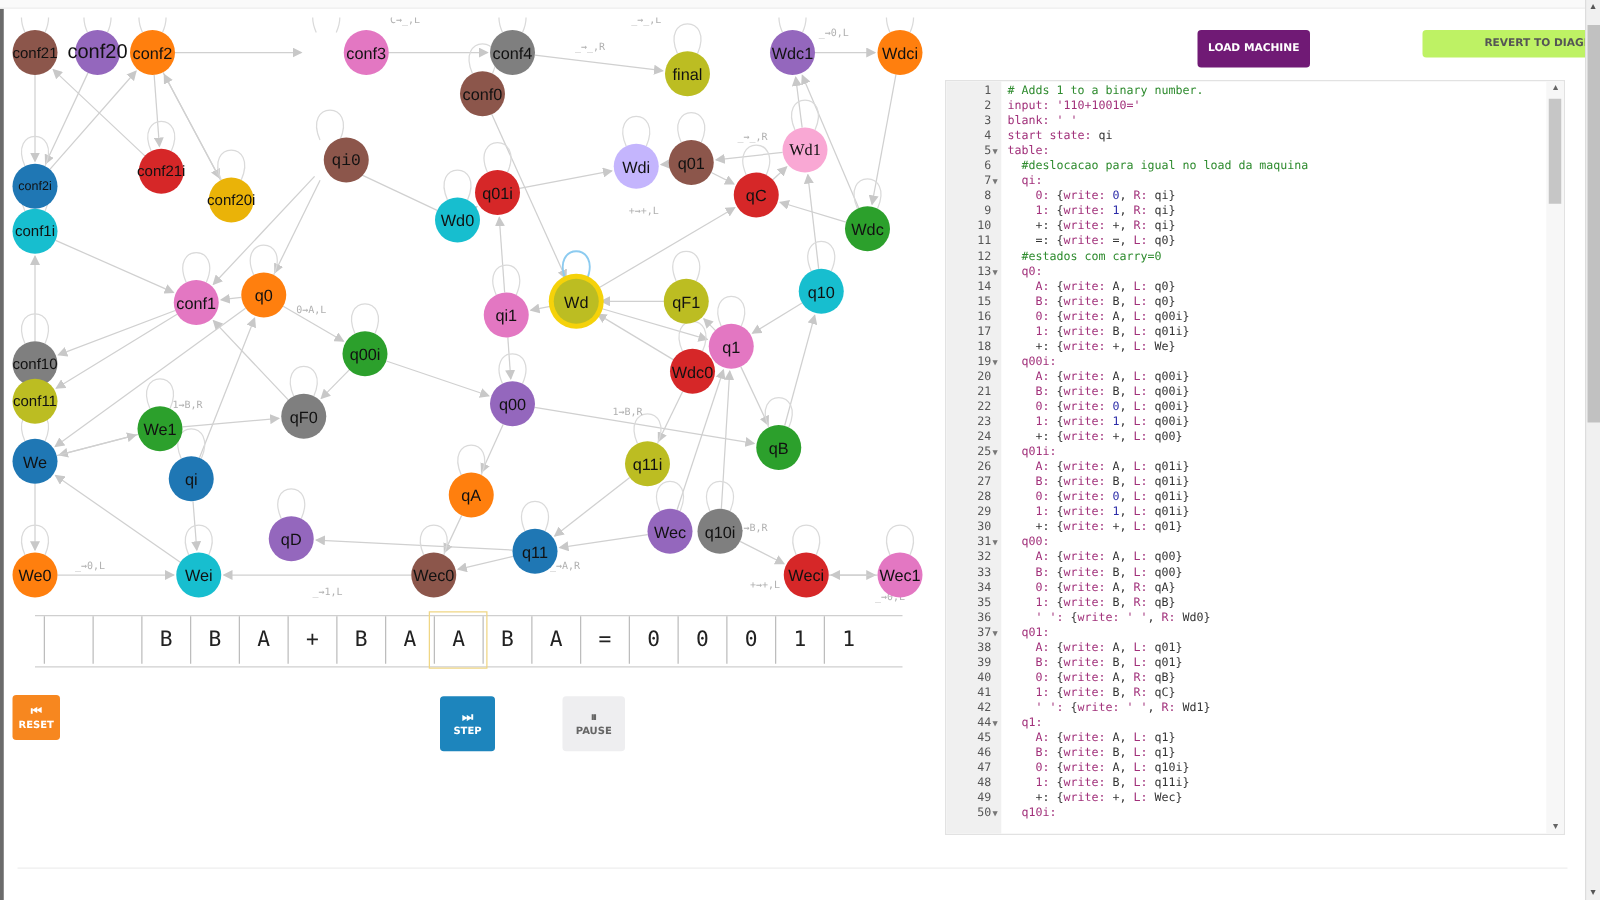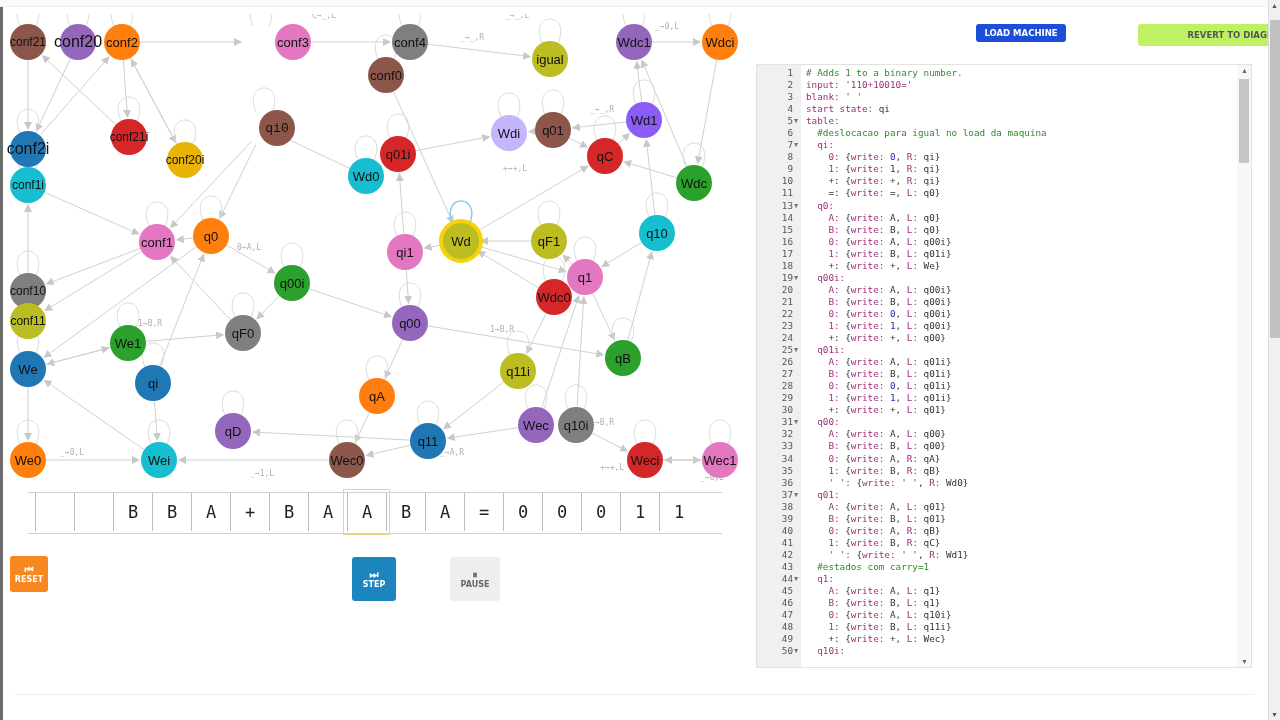--- a/index.html
+++ b/index.html
@@ -12,21 +12,21 @@
   .node.active { box-shadow:0 0 0 4px #f5d20a; }
   .tape { position:absolute; left:28px; top:492px; width:694px; height:40px; border-top:1px solid #cfcfcf; border-bottom:1px solid #cfcfcf; display:flex; }
   .cell { width:39px; height:38px; border-left:1px solid #bdbdbd; display:flex; align-items:center; justify-content:center; font-family:"DejaVu Sans Mono", monospace; font-size:17px; color:#222; box-sizing:border-box; }
   .cell.first { margin-left:7px; }
   .cell.head { outline:1px solid #f0d684; outline-offset:3px; }
   .btn { position:absolute; display:flex; flex-direction:column; align-items:center; justify-content:center; font-family:"DejaVu Sans", sans-serif; font-weight:bold; font-size:8px; border-radius:3px; cursor:pointer; }
   .btn .ic { font-size:10px; line-height:11px; }
   .reset { left:10px; top:556px; width:38px; height:36px; background:#f7871f; color:#fff; }
   .step { left:352px; top:557px; width:44px; height:44px; background:#1d85bd; color:#fff; }
   .pause { left:450px; top:557px; width:50px; height:44px; background:#eeeef0; color:#666; }
-  .load { position:absolute; left:958px; top:24px; width:90px; height:18px; background:#1d4ed8; color:#fff; font-family:"DejaVu Sans", sans-serif; font-weight:bold; font-size:8.5px; display:flex; align-items:center; justify-content:center; border-radius:3px; cursor:pointer;margin-left:18px; }
+  .load { position:absolute; left:958px; top:24px; width:90px; height:30px; background:#701a75; color:#fff; font-family:"DejaVu Sans", sans-serif; font-weight:bold; font-size:8.5px; display:flex; align-items:center; justify-content:center; border-radius:3px; cursor:pointer; }
   .revert { position:absolute; left:1138px; top:24px; width:112px; height:22px; background:#bef264; color:#555; font-family:"DejaVu Sans", sans-serif; font-weight:bold; font-size:8.5px; display:flex; align-items:center; justify-content:center; border-radius:3px; cursor:pointer;padding-left:44px; }
   .editor { position:absolute; left:756px; top:64px; width:494px; height:602px; border:1px solid #e2e2e2; background:#fff; overflow:hidden; }
   .gutter { position:absolute; left:0; top:0; width:44px; height:100%; background:#f0f0f0; }
   .lines { position:absolute; left:0; top:2px; width:480px; }
   .line { height:12.05px; line-height:12.05px; font-family:"DejaVu Sans Mono", monospace; font-size:9.3px; white-space:pre; display:flex; }
   .ln { width:36px; text-align:right; color:#555; padding-right:0; flex:none; }
   .fold { width:10px; color:#777; font-size:7px; flex:none; text-align:left; padding-left:1px; }
   .code { padding-left:2px; color:#333; }
   .c-comment { color:#2e8b2e; }
   .c-key { color:#a1307a; }
@@ -189,33 +189,33 @@
       <text x="487" y="318" fill="#b0b0b0" font-size="8" font-family="DejaVu Sans Mono, monospace">1→B,R</text>
       <text x="500" y="157" fill="#b0b0b0" font-size="8" font-family="DejaVu Sans Mono, monospace">+→+,L</text>
       <text x="587" y="98" fill="#b0b0b0" font-size="8" font-family="DejaVu Sans Mono, monospace">_→_,R</text>
     </svg>
 <div class="node" style="left: 7px; top: 10px; background: rgb(140, 86, 75); font-size: 12px;">conf21</div>
     <div class="node" style="left: 57px; top: 10px; background: rgb(148, 103, 189); font-size: 16px;">conf20</div>
     <div class="node" style="left: 101px; top: 10px; background: rgb(255, 127, 14);">conf2</div>
     <div class="node" style="left: 240px; top: 10px; background: rgb(227, 119, 194); margin-left: 32px;">conf3</div>
     <div class="node" style="left: 389px; top: 10px; background: rgb(127, 127, 127);">conf4</div>
     <div class="node" style="left: 365px; top: 43px; background: rgb(140, 86, 75);">conf0</div>
-    <div class="node" style="left: 529px; top: 27px; background: rgb(188, 189, 34);">igual</div>
+    <div class="node" style="left: 529px; top: 27px; background: rgb(188, 189, 34);">final</div>
     <div class="node" style="left: 613px; top: 10px; background: rgb(148, 103, 189);">Wdc1</div>
     <div class="node" style="left: 699px; top: 10px; background: rgb(255, 127, 14);">Wdci</div>
     <div class="node" style="left: 256px; top: 96px; background: rgb(140, 86, 75); font-family: Liberation Mono, monospace;">qi0</div>
     <div class="node" style="left: 108px; top: 105px; background: rgb(214, 39, 40); font-size: 12px;">conf21i</div>
     <div class="node" style="left: 164px; top: 128px; background: #eab308; font-size: 12px;">conf20i</div>
-    <div class="node" style="left: 7px; top: 117px; background: rgb(31, 119, 180); font-size: 16px;">conf2i</div>
+    <div class="node" style="left: 7px; top: 117px; background: rgb(31, 119, 180); font-size: 10px;">conf2i</div>
     <div class="node" style="left: 7px; top: 153px; background: rgb(23, 190, 207); font-size: 12px;">conf1i</div>
     <div class="node" style="left: 377px; top: 122px; background: rgb(214, 39, 40);">q01i</div>
     <div class="node" style="left: 345px; top: 144px; background: rgb(23, 190, 207);">Wd0</div>
     <div class="node" style="left: 488px; top: 101px; background: #c4b5fd;">Wdi</div>
     <div class="node" style="left: 532px; top: 98px; background: rgb(140, 86, 75);">q01</div>
-    <div class="node" style="left: 623px; top: 88px; background: #8b5cf6;">Wd1</div>
+    <div class="node" style="left: 623px; top: 88px; background: #f9a8d4; font-family: Liberation Serif, serif;">Wd1</div>
     <div class="node" style="left: 584px; top: 124px; background: rgb(214, 39, 40);">qC</div>
     <div class="node" style="left: 673px; top: 151px; background: rgb(44, 160, 44);">Wdc</div>
     <div class="node" style="left: 136px; top: 210px; background: rgb(227, 119, 194);">conf1</div>
     <div class="node" style="left: 190px; top: 204px; background: rgb(255, 127, 14);">q0</div>
     <div class="node" style="left: 384px; top: 220px; background: rgb(227, 119, 194);">qi1</div>
     <div class="node active" style="left: 440px; top: 209px; background: rgb(188, 189, 34);">Wd</div>
     <div class="node" style="left: 528px; top: 209px; background: rgb(188, 189, 34);">qF1</div>
     <div class="node" style="left: 636px; top: 201px; background: rgb(23, 190, 207);">q10</div>
     <div class="node" style="left: 564px; top: 245px; background: rgb(227, 119, 194);">q1</div>
     <div class="node" style="left: 533px; top: 265px; background: rgb(214, 39, 40);">Wdc0</div>
@@ -284,20 +284,21 @@
       <div class="line"><span class="ln">2</span><span class="fold"></span><span class="code"><span class="c-key">input: </span><span class="c-str">'110+10010='</span></span></div>
       <div class="line"><span class="ln">3</span><span class="fold"></span><span class="code"><span class="c-key">blank: </span><span class="c-str">' '</span></span></div>
       <div class="line"><span class="ln">4</span><span class="fold"></span><span class="code"><span class="c-key">start state: </span><span class="c-plain">qi</span></span></div>
       <div class="line"><span class="ln">5</span><span class="fold">▼</span><span class="code"><span class="c-key">table:</span></span></div>
       <div class="line"><span class="ln">6</span><span class="fold"></span><span class="code"><span class="c-comment">  #deslocacao para igual no load da maquina</span></span></div>
       <div class="line"><span class="ln">7</span><span class="fold">▼</span><span class="code"><span class="c-key">  qi:</span></span></div>
       <div class="line"><span class="ln">8</span><span class="fold"></span><span class="code"><span class="c-key">    0: </span><span class="c-plain">{</span><span class="c-key">write: </span><span class="c-num">0</span><span class="c-plain">, </span><span class="c-key">R: </span><span class="c-plain">qi}</span></span></div>
       <div class="line"><span class="ln">9</span><span class="fold"></span><span class="code"><span class="c-key">    1: </span><span class="c-plain">{</span><span class="c-key">write: </span><span class="c-num">1</span><span class="c-plain">, </span><span class="c-key">R: </span><span class="c-plain">qi}</span></span></div>
       <div class="line"><span class="ln">10</span><span class="fold"></span><span class="code"><span class="c-plain">    +: </span><span class="c-plain">{</span><span class="c-key">write: </span><span class="c-plain">+, </span><span class="c-key">R: </span><span class="c-plain">qi}</span></span></div>
       <div class="line"><span class="ln">11</span><span class="fold"></span><span class="code"><span class="c-plain">    =: </span><span class="c-plain">{</span><span class="c-key">write: </span><span class="c-plain">=, </span><span class="c-key">L: </span><span class="c-plain">q0}</span></span></div>
+      <div class="line"><span class="ln">12</span><span class="fold"></span><span class="code"><span class="c-comment">  #estados com carry=0</span></span></div>
       <div class="line"><span class="ln">13</span><span class="fold">▼</span><span class="code"><span class="c-key">  q0:</span></span></div>
       <div class="line"><span class="ln">14</span><span class="fold"></span><span class="code"><span class="c-key">    A: </span><span class="c-plain">{</span><span class="c-key">write: </span><span class="c-plain">A, </span><span class="c-key">L: </span><span class="c-plain">q0}</span></span></div>
       <div class="line"><span class="ln">15</span><span class="fold"></span><span class="code"><span class="c-key">    B: </span><span class="c-plain">{</span><span class="c-key">write: </span><span class="c-plain">B, </span><span class="c-key">L: </span><span class="c-plain">q0}</span></span></div>
       <div class="line"><span class="ln">16</span><span class="fold"></span><span class="code"><span class="c-key">    0: </span><span class="c-plain">{</span><span class="c-key">write: </span><span class="c-plain">A, </span><span class="c-key">L: </span><span class="c-plain">q00i}</span></span></div>
       <div class="line"><span class="ln">17</span><span class="fold"></span><span class="code"><span class="c-key">    1: </span><span class="c-plain">{</span><span class="c-key">write: </span><span class="c-plain">B, </span><span class="c-key">L: </span><span class="c-plain">q01i}</span></span></div>
       <div class="line"><span class="ln">18</span><span class="fold"></span><span class="code"><span class="c-plain">    +: </span><span class="c-plain">{</span><span class="c-key">write: </span><span class="c-plain">+, </span><span class="c-key">L: </span><span class="c-plain">We}</span></span></div>
       <div class="line"><span class="ln">19</span><span class="fold">▼</span><span class="code"><span class="c-key">  q00i:</span></span></div>
       <div class="line"><span class="ln">20</span><span class="fold"></span><span class="code"><span class="c-key">    A: </span><span class="c-plain">{</span><span class="c-key">write: </span><span class="c-plain">A, </span><span class="c-key">L: </span><span class="c-plain">q00i}</span></span></div>
       <div class="line"><span class="ln">21</span><span class="fold"></span><span class="code"><span class="c-key">    B: </span><span class="c-plain">{</span><span class="c-key">write: </span><span class="c-plain">B, </span><span class="c-key">L: </span><span class="c-plain">q00i}</span></span></div>
       <div class="line"><span class="ln">22</span><span class="fold"></span><span class="code"><span class="c-key">    0: </span><span class="c-plain">{</span><span class="c-key">write: </span><span class="c-num">0</span><span class="c-plain">, </span><span class="c-key">L: </span><span class="c-plain">q00i}</span></span></div>
@@ -314,21 +315,20 @@
       <div class="line"><span class="ln">33</span><span class="fold"></span><span class="code"><span class="c-key">    B: </span><span class="c-plain">{</span><span class="c-key">write: </span><span class="c-plain">B, </span><span class="c-key">L: </span><span class="c-plain">q00}</span></span></div>
       <div class="line"><span class="ln">34</span><span class="fold"></span><span class="code"><span class="c-key">    0: </span><span class="c-plain">{</span><span class="c-key">write: </span><span class="c-plain">A, </span><span class="c-key">R: </span><span class="c-plain">qA}</span></span></div>
       <div class="line"><span class="ln">35</span><span class="fold"></span><span class="code"><span class="c-key">    1: </span><span class="c-plain">{</span><span class="c-key">write: </span><span class="c-plain">B, </span><span class="c-key">R: </span><span class="c-plain">qB}</span></span></div>
       <div class="line"><span class="ln">36</span><span class="fold"></span><span class="code"><span class="c-str">    ' ': </span><span class="c-plain">{</span><span class="c-key">write: </span><span class="c-str">' '</span><span class="c-plain">, </span><span class="c-key">R: </span><span class="c-plain">Wd0}</span></span></div>
       <div class="line"><span class="ln">37</span><span class="fold">▼</span><span class="code"><span class="c-key">  q01:</span></span></div>
       <div class="line"><span class="ln">38</span><span class="fold"></span><span class="code"><span class="c-key">    A: </span><span class="c-plain">{</span><span class="c-key">write: </span><span class="c-plain">A, </span><span class="c-key">L: </span><span class="c-plain">q01}</span></span></div>
       <div class="line"><span class="ln">39</span><span class="fold"></span><span class="code"><span class="c-key">    B: </span><span class="c-plain">{</span><span class="c-key">write: </span><span class="c-plain">B, </span><span class="c-key">L: </span><span class="c-plain">q01}</span></span></div>
       <div class="line"><span class="ln">40</span><span class="fold"></span><span class="code"><span class="c-key">    0: </span><span class="c-plain">{</span><span class="c-key">write: </span><span class="c-plain">A, </span><span class="c-key">R: </span><span class="c-plain">qB}</span></span></div>
       <div class="line"><span class="ln">41</span><span class="fold"></span><span class="code"><span class="c-key">    1: </span><span class="c-plain">{</span><span class="c-key">write: </span><span class="c-plain">B, </span><span class="c-key">R: </span><span class="c-plain">qC}</span></span></div>
       <div class="line"><span class="ln">42</span><span class="fold"></span><span class="code"><span class="c-str">    ' ': </span><span class="c-plain">{</span><span class="c-key">write: </span><span class="c-str">' '</span><span class="c-plain">, </span><span class="c-key">R: </span><span class="c-plain">Wd1}</span></span></div>
-      <div class="line"><span class="ln">43</span><span class="fold"></span><span class="code"><span class="c-comment">  #estados com carry=1</span></span></div>
       <div class="line"><span class="ln">44</span><span class="fold">▼</span><span class="code"><span class="c-key">  q1:</span></span></div>
       <div class="line"><span class="ln">45</span><span class="fold"></span><span class="code"><span class="c-key">    A: </span><span class="c-plain">{</span><span class="c-key">write: </span><span class="c-plain">A, </span><span class="c-key">L: </span><span class="c-plain">q1}</span></span></div>
       <div class="line"><span class="ln">46</span><span class="fold"></span><span class="code"><span class="c-key">    B: </span><span class="c-plain">{</span><span class="c-key">write: </span><span class="c-plain">B, </span><span class="c-key">L: </span><span class="c-plain">q1}</span></span></div>
       <div class="line"><span class="ln">47</span><span class="fold"></span><span class="code"><span class="c-key">    0: </span><span class="c-plain">{</span><span class="c-key">write: </span><span class="c-plain">A, </span><span class="c-key">L: </span><span class="c-plain">q10i}</span></span></div>
       <div class="line"><span class="ln">48</span><span class="fold"></span><span class="code"><span class="c-key">    1: </span><span class="c-plain">{</span><span class="c-key">write: </span><span class="c-plain">B, </span><span class="c-key">L: </span><span class="c-plain">q11i}</span></span></div>
       <div class="line"><span class="ln">49</span><span class="fold"></span><span class="code"><span class="c-plain">    +: </span><span class="c-plain">{</span><span class="c-key">write: </span><span class="c-plain">+, </span><span class="c-key">L: </span><span class="c-plain">Wec}</span></span></div>
       <div class="line"><span class="ln">50</span><span class="fold">▼</span><span class="code"><span class="c-key">  q10i:</span></span></div>
     </div>
   <div class="ed-scroll">
     <span class="ed-up">▲</span>

